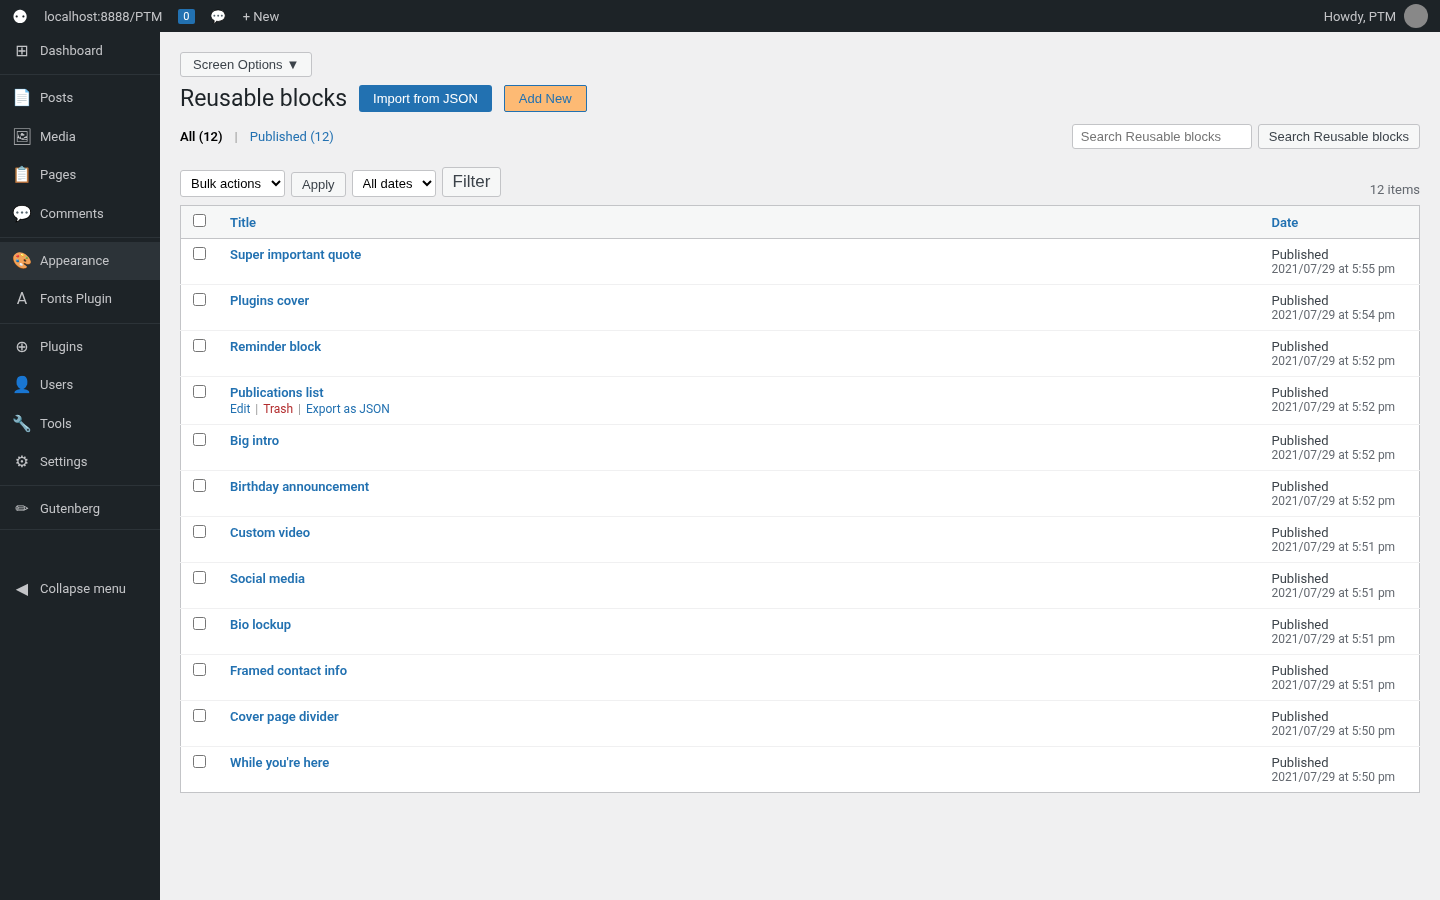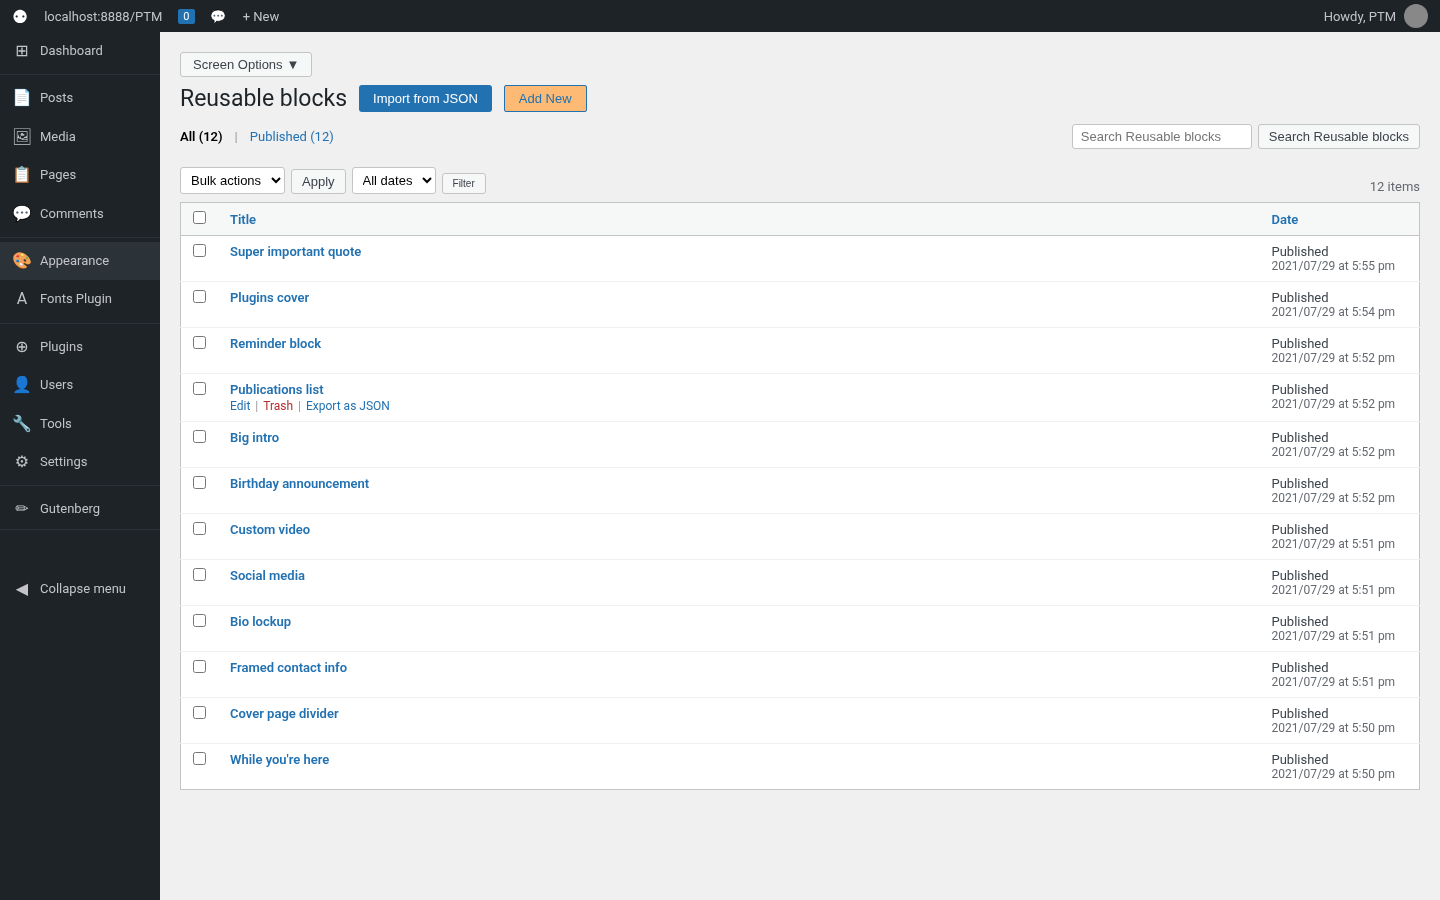--- a/index.html
+++ b/index.html
@@ -167,21 +167,21 @@
       padding: 4px 10px;
       font-size: 13px;
       cursor: pointer;
       color: #3c434a;
     }
     .tablenav .btn-filter {
       background: #f6f7f7;
       border: 1px solid #c3c4c7;
       border-radius: 3px;
       padding: 4px 10px;
-      font-size: 10px;
+      font-size: 17px;
       cursor: pointer;
       color: #3c434a;
     }
     .tablenav .items-count { margin-left: auto; color: #646970; font-size: 13px; }
 
     
     .wp-list-table {
       width: 100%;
       border-collapse: collapse;
       background: #fff;

